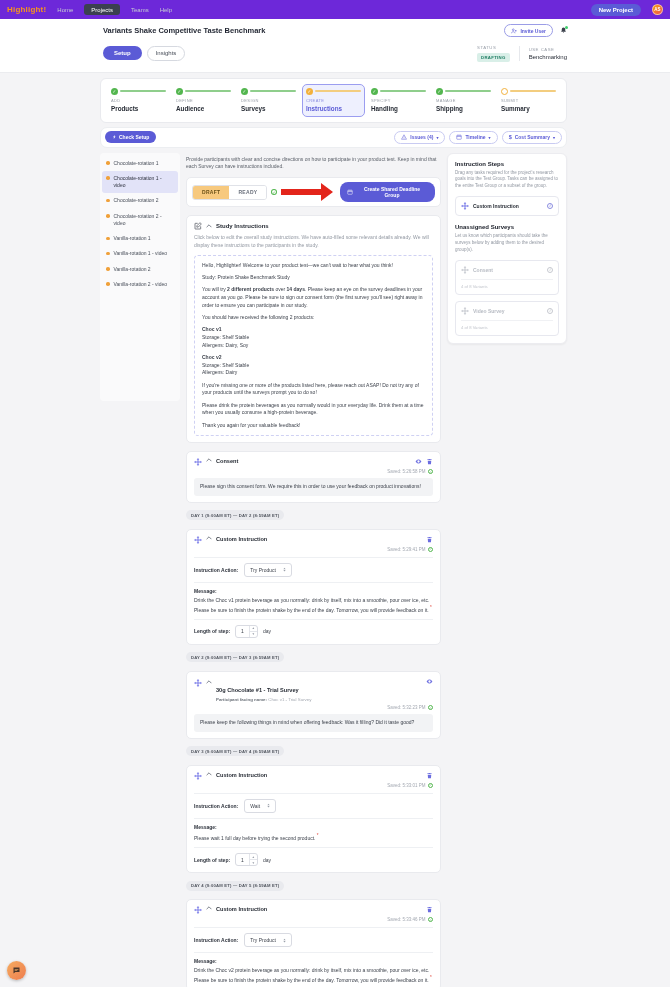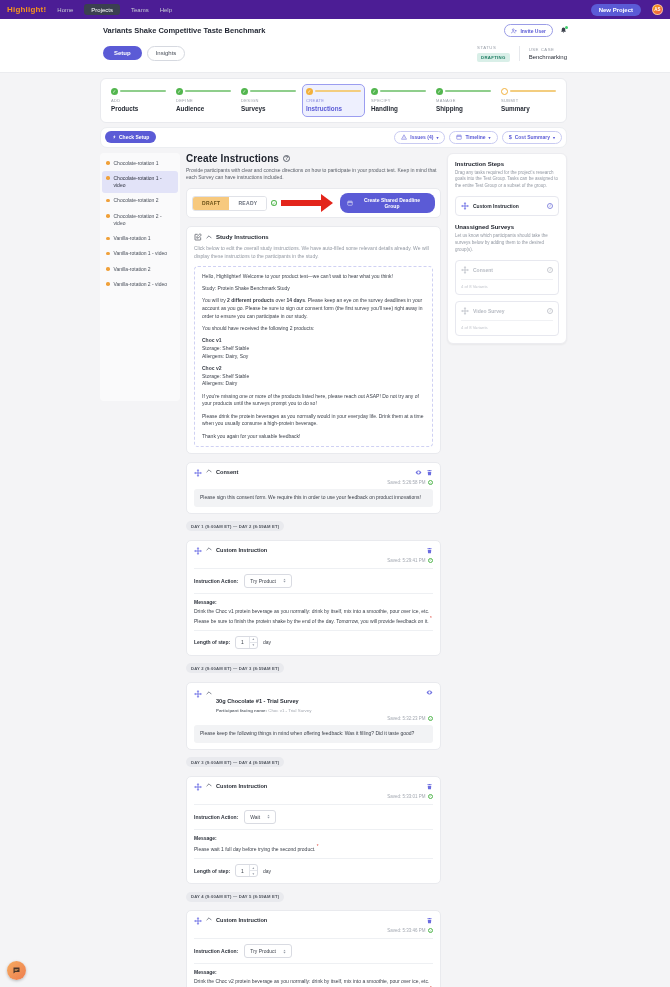--- a/index.html
+++ b/index.html
@@ -7,21 +7,21 @@
   body {
     font-family: "Liberation Sans", sans-serif;
     background: #f4f4f6;
     color: #2a2f39;
     position: relative;
     overflow: hidden;
   }
   svg { display: block; }
 
   
-  .navbar { height: 19px; background: #4c1d95; display: flex; align-items: center; padding: 0 7px; gap: 11px; }
+  .navbar { height: 19px; background: #6d28d9; display: flex; align-items: center; padding: 0 7px; gap: 11px; }
   .brand { font-size: 8px; font-weight: 800; color: #f7941d; letter-spacing: .2px; }
   .nav-link { font-size: 6px; color: #c6cad3; cursor: pointer; }
   .nav-link.active { background: #3b4050; color: #fff; padding: 2.5px 7px; border-radius: 3px; }
   .nav-spacer { flex: 1; }
   .btn-newproj { background: #5b5bd6; color: #fff; font-size: 6px; font-weight: 600; padding: 3px 8px; border-radius: 9px; border: none; cursor: pointer; }
   .avatar { width: 11px; height: 11px; border-radius: 50%; background: linear-gradient(135deg,#f59e0b,#ef5350); color: #fff; font-size: 4.5px; font-weight: 700; display: flex; align-items: center; justify-content: center; border: 1px solid rgba(255,255,255,.5); }
 
   
   .proj-header { background: #fff; display: flex; align-items: center; padding: 5px 103px 2px 103px; }
   .proj-title { font-size: 7.5px; font-weight: 800; color: #1f2430; }
@@ -336,24 +336,20 @@
         <span class="odot"></span>
         <span class="slab">Vanilla-rotation 2</span>
       </div>
       <div class="side-item">
         <span class="odot"></span>
         <span class="slab">Vanilla-rotation 2 - video</span>
       </div>
     </nav>
 
     <main class="center">
-      <div class="page-h1-row">
-        <h1 class="page-h1">Create Instructions</h1>
-        <span class="help-circle">?</span>
-      </div>
       <p class="page-desc">Provide participants with clear and concise directions on how to participate in your product test. Keep in mind that each Survey can have instructions included.</p>
 
       <div class="toggle-card">
         <div class="segmented">
           <button class="seg draft">DRAFT</button>
           <button class="seg ready">READY</button>
         </div>
         <span class="ok-circle">✓</span>
         <span class="red-arrow">
             <span class="shaft"></span>

